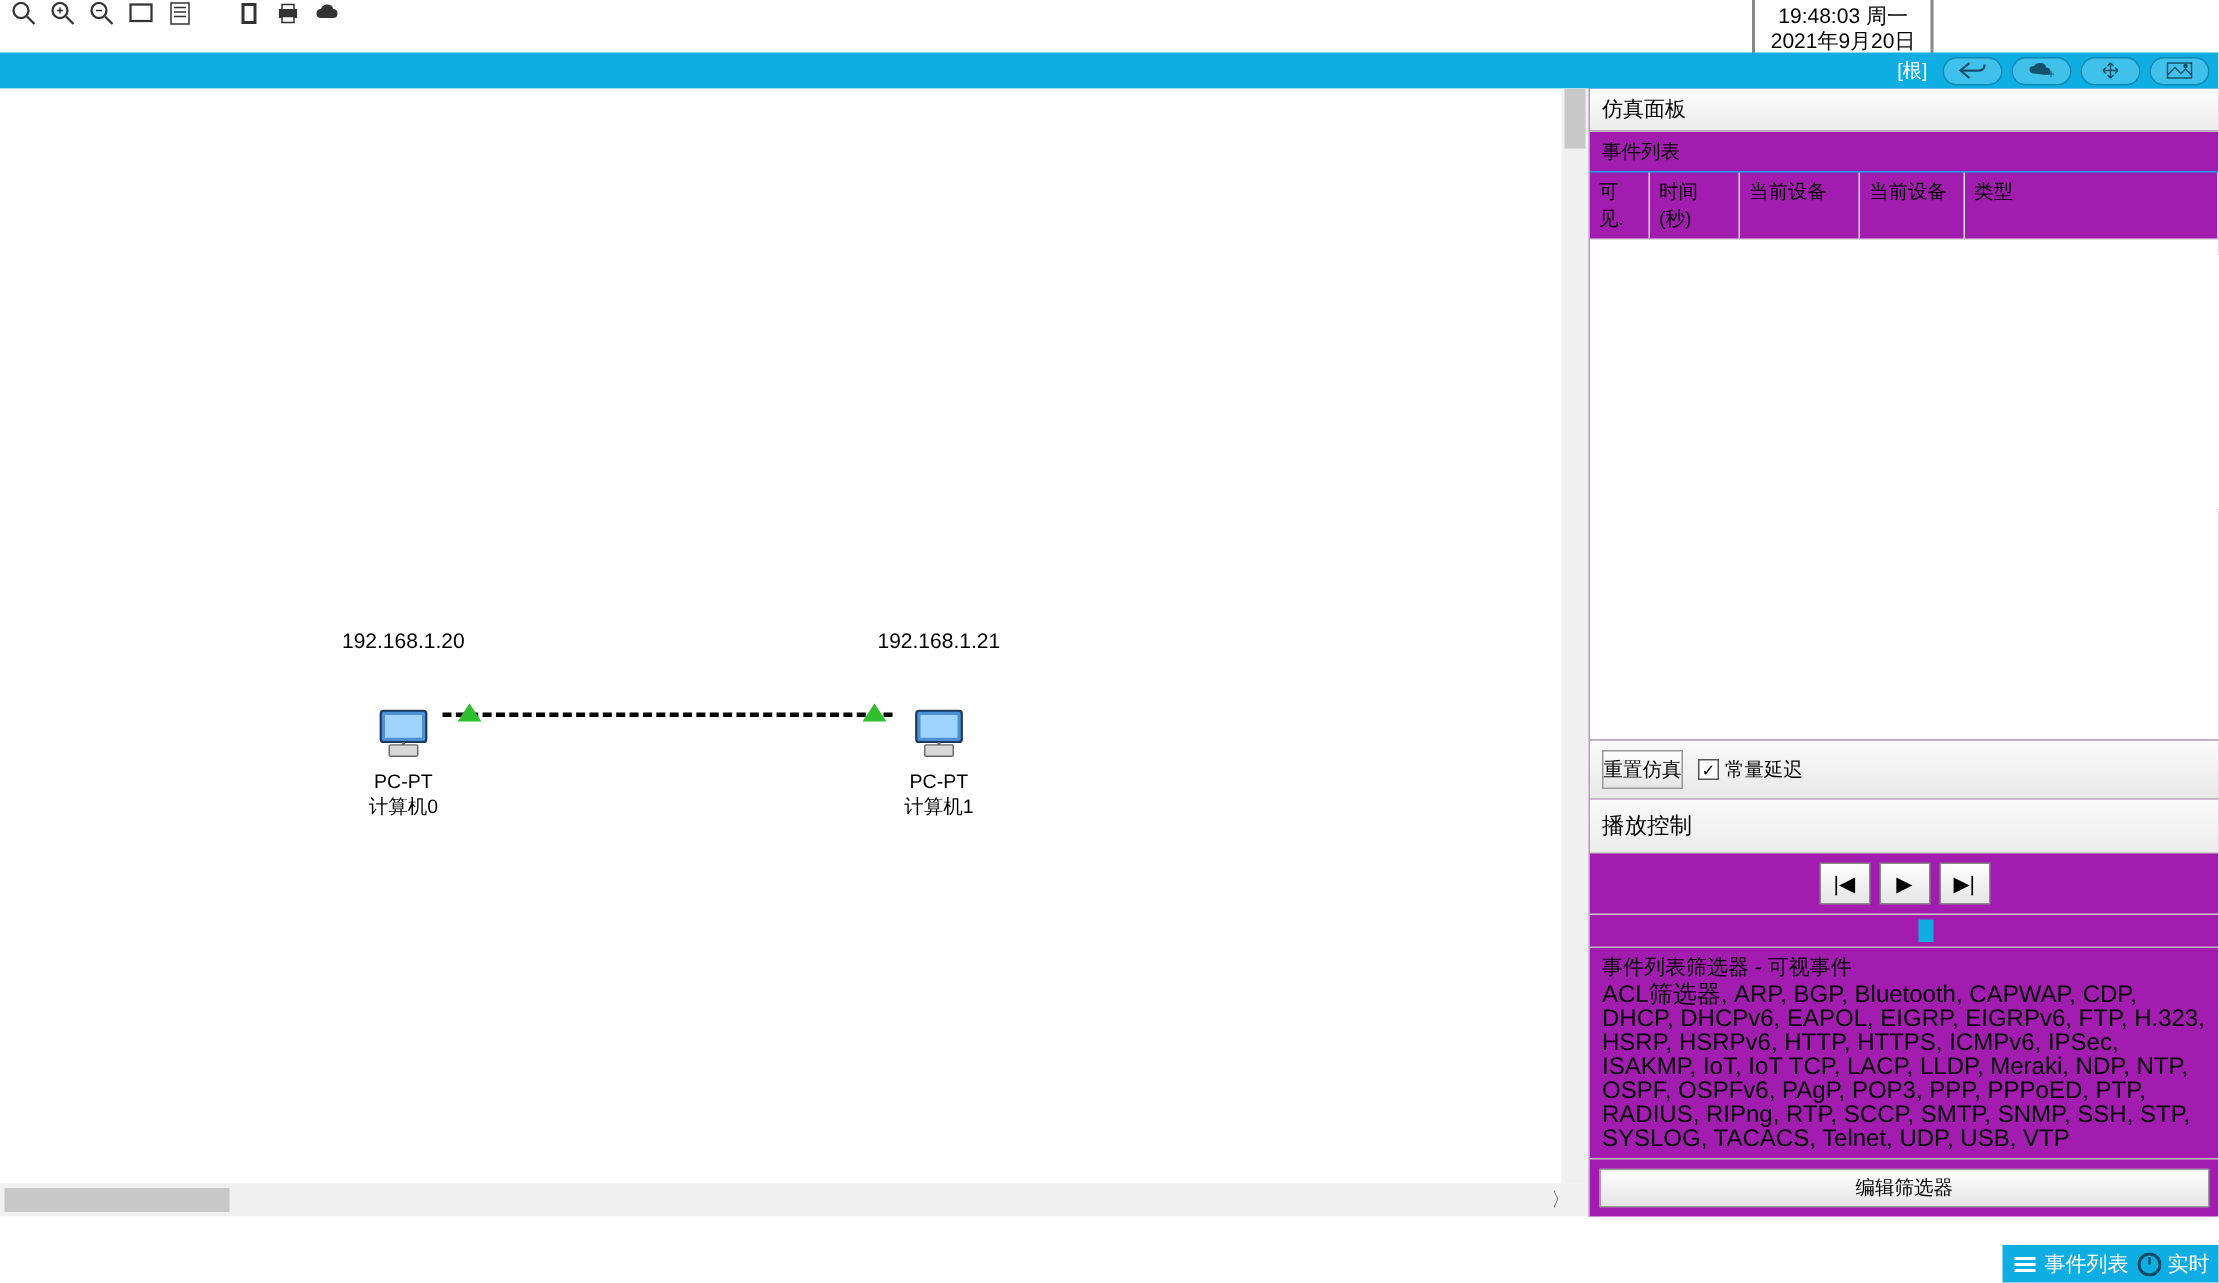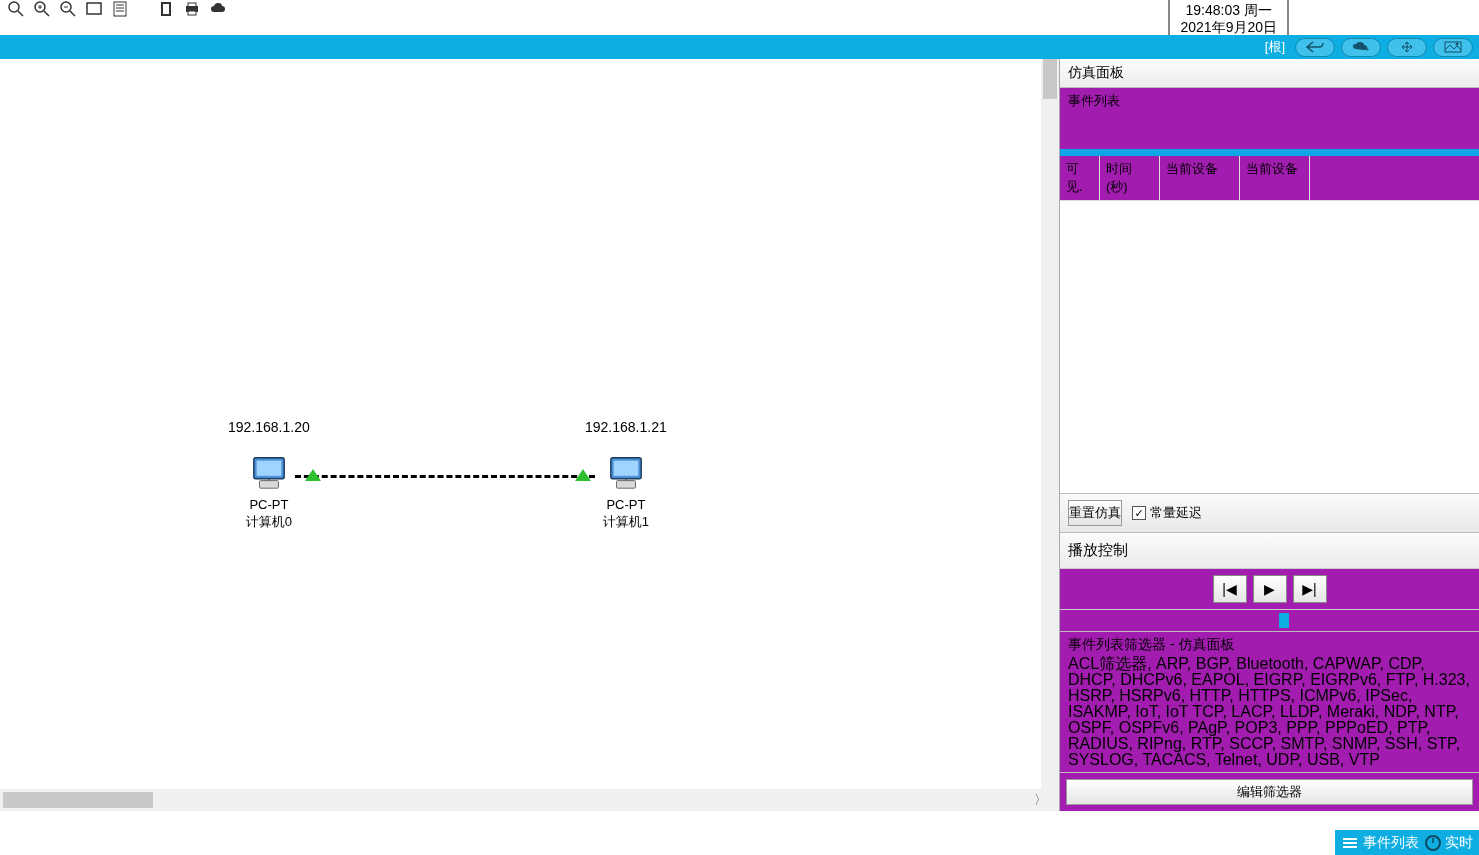--- a/index.html
+++ b/index.html
@@ -13,28 +13,28 @@
 .pill svg { width: 20px; height: 14px; }
 .main-area { display: flex; height: 752px; }
 .canvas-wrap { width: 1059px; height: 752px; position: relative; overflow: hidden; }
 .canvas { position: relative; width: 100%; height: 720px; background: #fff; }
 .vscroll { position: absolute; right: 0; top: 0; bottom: 22px; width: 18px; background: #f0f0f0; }
 .vscroll-thumb { position: absolute; top: 0; left: 2px; width: 14px; height: 40px; background: #c8c8c8; }
 .hscroll { position: absolute; left: 0; right: 0; bottom: 0; height: 22px; background: #f0f0f0; display: flex; align-items: center; }
 .hscroll-thumb { width: 150px; height: 16px; background: #c8c8c8; margin-left: 3px; }
 .hscroll-arrow { margin-left: auto; margin-right: 12px; font-size: 13px; color: #555; }
 .device { position: absolute; text-align: center; font-size: 13px; line-height: 17px; cursor: pointer; }
-.device .ip { font-size: 14px; margin-bottom: 18px; }
+.device .ip { font-size: 14px; margin-bottom: 34px; }
 .pc-icon { width: 38px; height: 38px; margin: 0 auto; }
 .dashed-link { position: absolute; border-top: 3px dashed #000; }
 .link-dot { position: absolute; width: 0; height: 0; border-left: 8px solid transparent; border-right: 8px solid transparent; border-bottom: 12px solid #2fbf2f; }
 .side-panel { width: 420px; height: 752px; border-left: 1px solid #aaa; display: flex; flex-direction: column; background: #a21caf; }
 .panel-title { padding: 5px 8px; font-size: 14px; background: linear-gradient(#fdfdfd,#ececec); border-bottom: 1px solid #bbb; }
 .ev-header { padding: 4px 8px; font-size: 13px; }
-.ev-cols { display: flex; font-size: 13px; border-top: 7px solid #0ea5e9; border-bottom: 1px solid #ddd; margin-top: 35px; }
+.ev-cols { display: flex; font-size: 13px; border-top: 1px solid #0ea5e9; border-bottom: 1px solid #ddd; }
 .ev-cols span { padding: 4px 6px; border-right: 1px solid #ddd; }
 .ev-cols span:nth-child(1){width:40px}
 .ev-cols span:nth-child(2){width:60px}
 .ev-cols span:nth-child(3){width:80px}
 .ev-cols span:nth-child(4){width:70px}
 .ev-cols span:nth-child(5){flex:1}
 .ev-list { flex: 1; background: #fff; }
 .ev-controls { display: flex; align-items: center; gap: 10px; padding: 6px 8px; border-top: 1px solid #bbb; border-bottom: 1px solid #bbb; background: linear-gradient(#fafafa,#e8e8e8); }
 .btn { border: 1px solid #999; background: linear-gradient(#fff,#e5e5e5); padding: 3px 0; font-size: 13px; cursor: pointer; }
 .chk { display: flex; align-items: center; gap: 4px; font-size: 13px; }
@@ -188,20 +188,21 @@
   </div>
 
   <div class="side-panel">
     <div class="panel-title">仿真面板</div>
     <div class="ev-header">事件列表</div>
     <div class="ev-cols">
       <span>可见.</span>
       <span>时间(秒)</span>
       <span>当前设备</span>
       <span>当前设备</span>
+      <span>类型</span>
     </div>
     <div class="ev-list"></div>
 
     <div class="ev-controls">
       <button class="btn">重置仿真</button>
       <label class="chk">
         <span class="chk-box">✓</span>
         <span>常量延迟</span>
       </label>
     </div>
@@ -212,21 +213,21 @@
         <div class="play-btn">|◀</div>
         <div class="play-btn">▶</div>
         <div class="play-btn">▶|</div>
       </div>
       <div class="slider-row">
         <div class="slider-thumb"></div>
       </div>
     </div>
 
     <div class="filter-sec">
-      <div class="filter-head">事件列表筛选器 - 仿真面板</div>
+      <div class="filter-head">事件列表筛选器 - 可视事件</div>
       <div class="filter-text">ACL筛选器, ARP, BGP, Bluetooth, CAPWAP, CDP, DHCP, DHCPv6, EAPOL, EIGRP, EIGRPv6, FTP, H.323, HSRP, HSRPv6, HTTP, HTTPS, ICMPv6, IPSec, ISAKMP, IoT, IoT TCP, LACP, LLDP, Meraki, NDP, NTP, OSPF, OSPFv6, PAgP, POP3, PPP, PPPoED, PTP, RADIUS, RIPng, RTP, SCCP, SMTP, SNMP, SSH, STP, SYSLOG, TACACS, Telnet, UDP, USB, VTP</div>
     </div>
     <div class="filter-btns">
       <button class="btn">编辑筛选器</button>
     </div>
   </div>
 </div>
 
 <div class="bottom-bar">
   <div class="seg">

